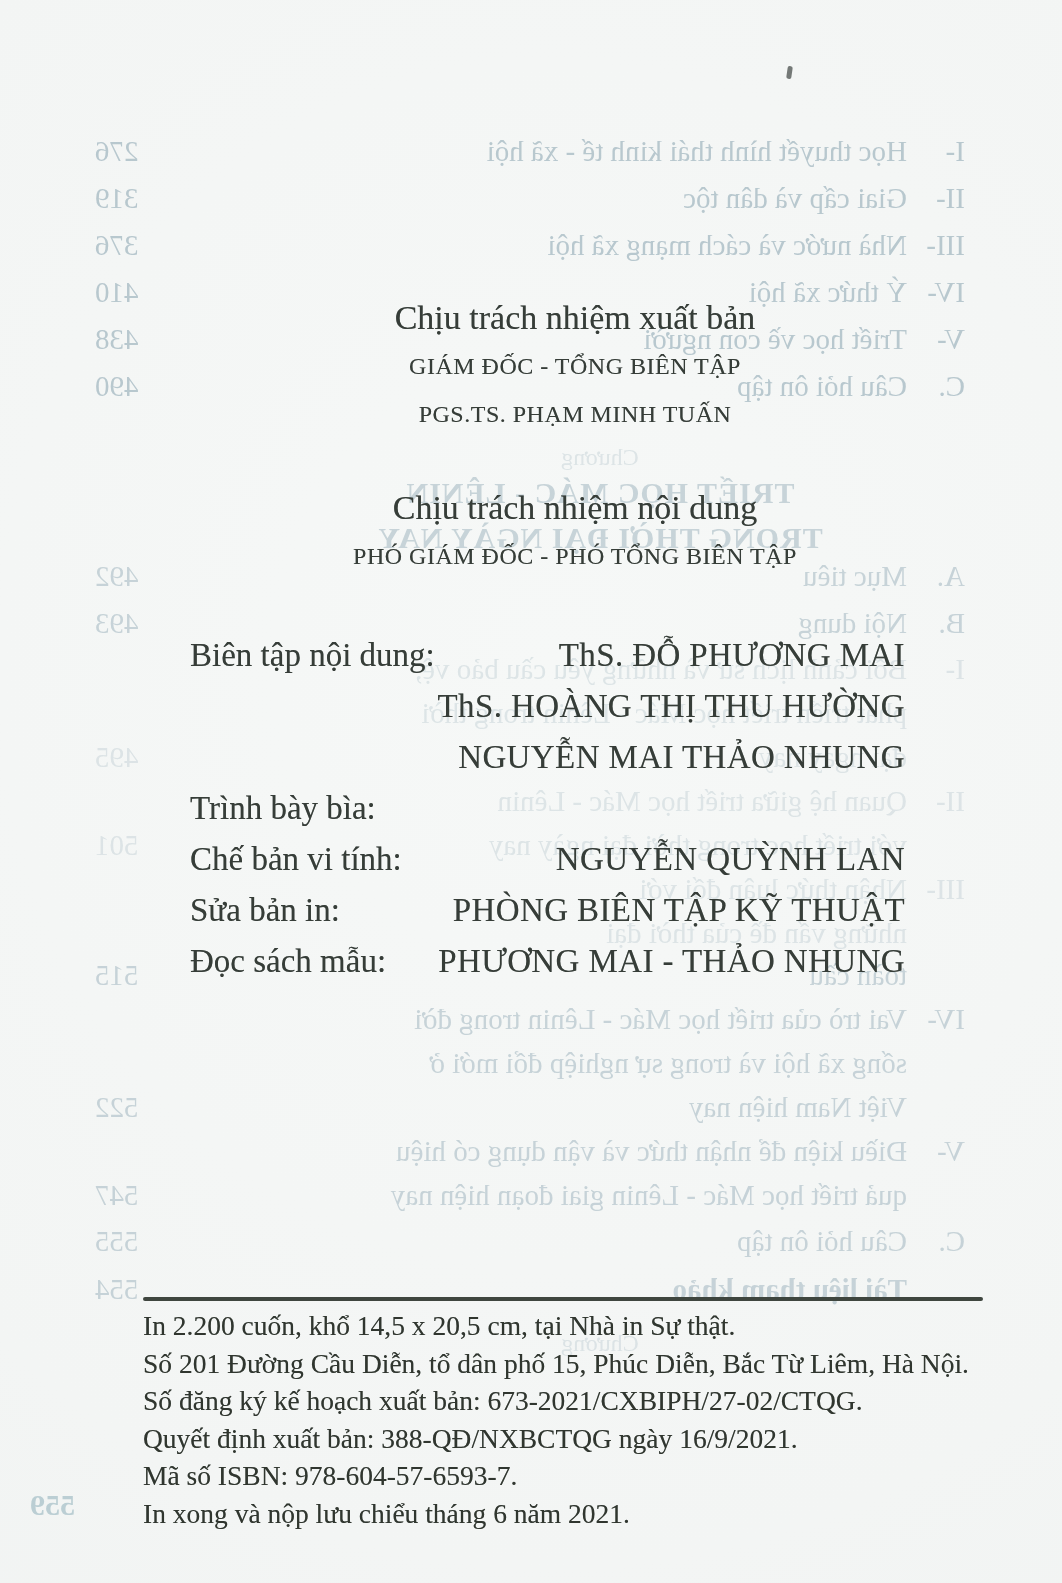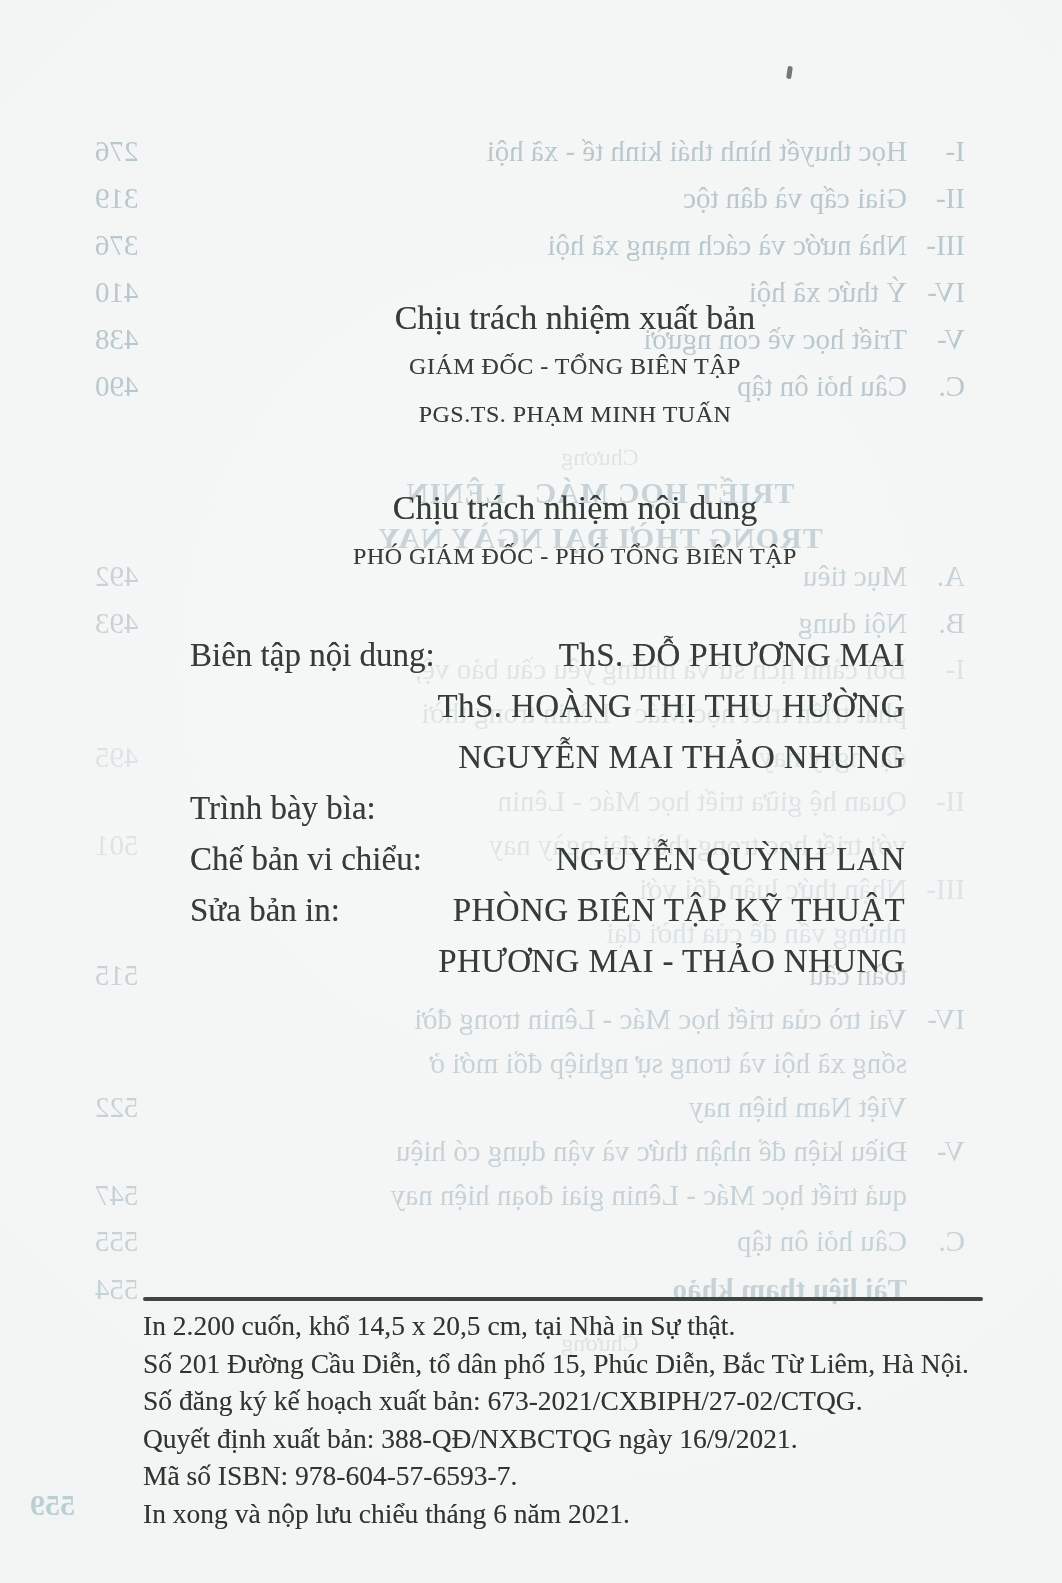--- a/index.html
+++ b/index.html
@@ -222,32 +222,33 @@
         <div class="credit-values">
           <div class="credit-value">ThS. ĐỖ PHƯƠNG MAI</div>
           <div class="credit-value">ThS. HOÀNG THỊ THU HƯỜNG</div>
           <div class="credit-value">NGUYỄN MAI THẢO NHUNG</div>
         </div>
       </div>
       <div class="credit-row">
         <div class="credit-label">Trình bày bìa:</div>
       </div>
       <div class="credit-row">
-        <div class="credit-label">Chế bản vi chiểu:</div>
+        <div class="credit-label">Chế bản vi tính:</div>
         <div class="credit-values">
           <div class="credit-value">NGUYỄN QUỲNH LAN</div>
         </div>
       </div>
       <div class="credit-row">
         <div class="credit-label">Sửa bản in:</div>
         <div class="credit-values">
           <div class="credit-value">PHÒNG BIÊN TẬP KỸ THUẬT</div>
         </div>
       </div>
       <div class="credit-row">
+        <div class="credit-label">Đọc sách mẫu:</div>
         <div class="credit-values">
           <div class="credit-value">PHƯƠNG MAI - THẢO NHUNG</div>
         </div>
       </div>
     </div>
 
   <div class="rule"></div>
   <div class="colophon" id="colophon">
       <div class="colophon-line">In 2.200 cuốn, khổ 14,5 x 20,5 cm, tại Nhà in Sự thật.</div>
       <div class="colophon-line">Số 201 Đường Cầu Diễn, tổ dân phố 15, Phúc Diễn, Bắc Từ Liêm, Hà Nội.</div>

